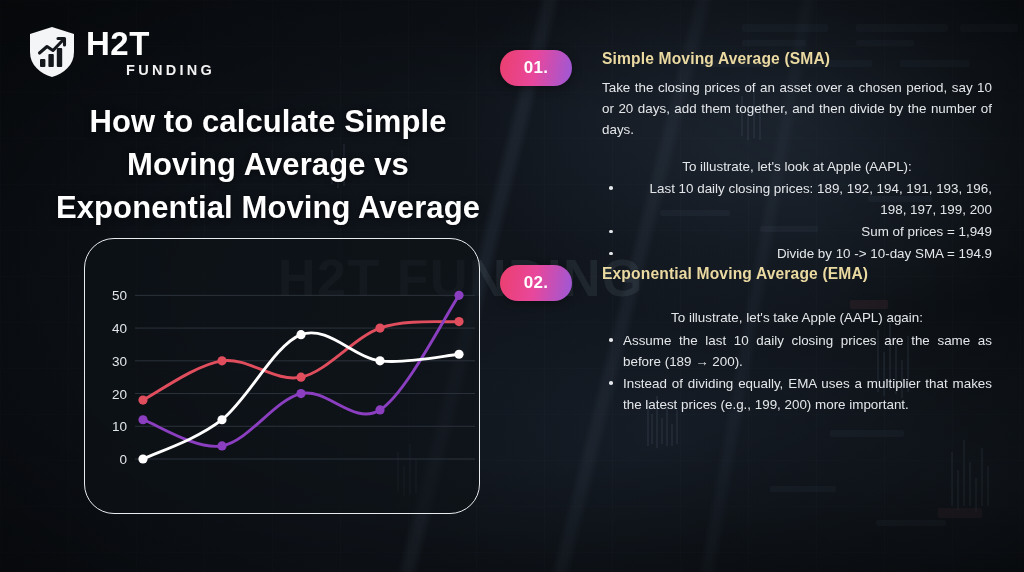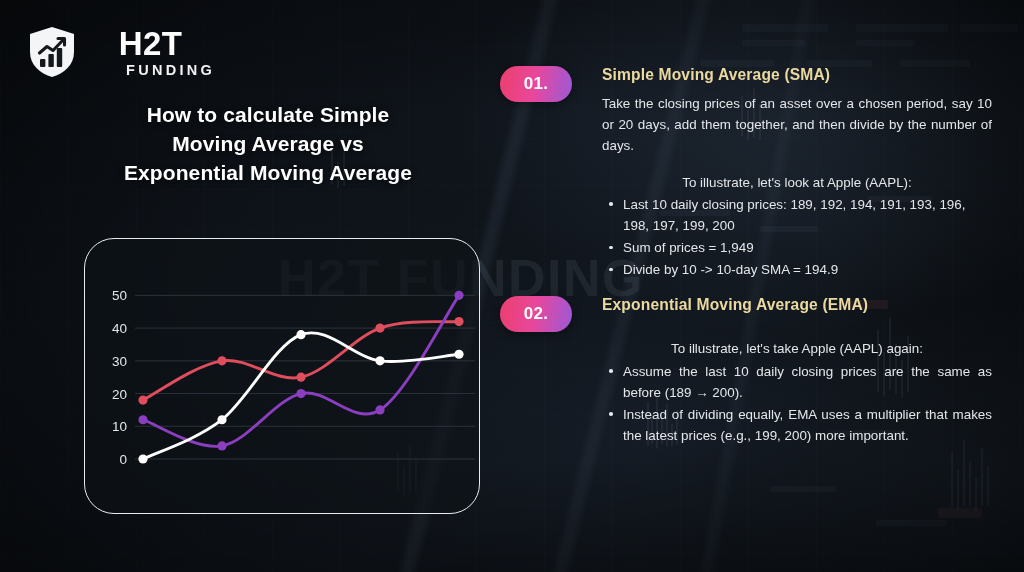--- a/index.html
+++ b/index.html
@@ -59,34 +59,33 @@
   
   .logo {
     position: absolute; left: 28px; top: 26px;
     display: flex; align-items: center; gap: 10px;
   }
   .logo-mark { width: 48px; height: 52px; display: block; }
   .logo-words { display: flex; flex-direction: column; line-height: 1; }
   .logo-h2t {
     font-size: 33px; font-weight: 700; color: #fdfdfd;
     letter-spacing: .5px;
-    text-align: center;
   }
   .logo-funding {
     font-size: 14.5px; font-weight: 700; color: #f2f2f2;
     letter-spacing: 3.3px; margin-top: 3px; margin-left: 40px;
   }
 
   
   .headline {
     position: absolute;
     left: 26px; top: 100px; width: 484px;
     text-align: center;
     color: #ffffff;
-    font-size: 21px;
+    font-size: 31px;
     font-weight: 700;
     line-height: 1.39;
     letter-spacing: .1px;
     text-shadow: 0 1px 6px rgba(0,0,0,.55);
   }
   .headline span { display: block; }
 
   
   .chart-card {
     position: absolute;
@@ -113,21 +112,21 @@
     position: absolute; left: 0; top: 0;
     width: 72px; height: 36px;
     border-radius: 18px;
     background: linear-gradient(100deg, #ec3f6e 0%, #e8479b 48%, #9b59d8 100%);
     color: #ffffff;
     font-size: 17px; font-weight: 600;
     display: flex; align-items: center; justify-content: center;
     letter-spacing: .3px;
     box-shadow: 0 2px 10px rgba(0,0,0,.38);
   }
-  .sec-body { margin-left: 102px; margin-top: 16px; }
+  .sec-body { margin-left: 102px; }
   .sec-title {
     color: #ead9a0;
     font-size: 15.6px;
     font-weight: 700;
     letter-spacing: .15px;
     margin-bottom: 9px;
     white-space: nowrap;
   }
   .para {
     color: #e4e7ea;
@@ -142,21 +141,21 @@
   .bullets li {
     position: relative;
     color: #e4e7ea;
     font-size: 13.4px;
     line-height: 1.58;
     padding-left: 21px;
     margin-bottom: 1px;
     text-align: justify;
     text-justify: inter-word;
   }
-  .bullets li.nojust { text-align: left; }
+  .bullets li.nojust { text-align: right; }
   .bullets li::before {
     content: "";
     position: absolute;
     left: 7px; top: 8.5px;
     width: 3.6px; height: 3.6px;
     border-radius: 50%;
     background: #e4e7ea;
   }
   .sec2 { margin-top: 22px; }
 </style>

